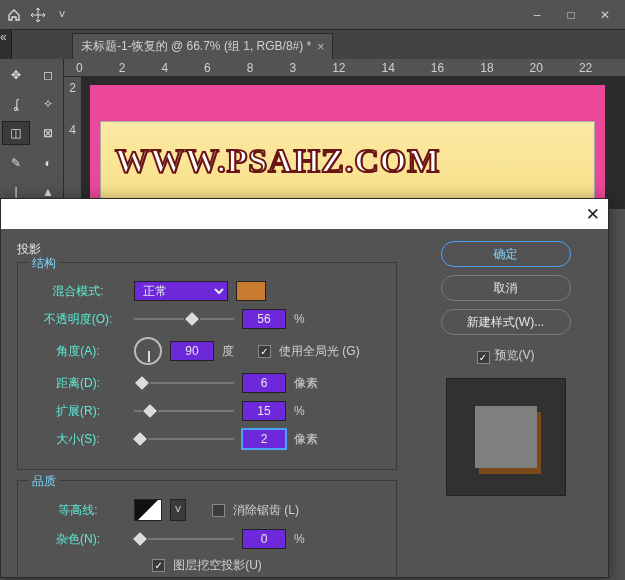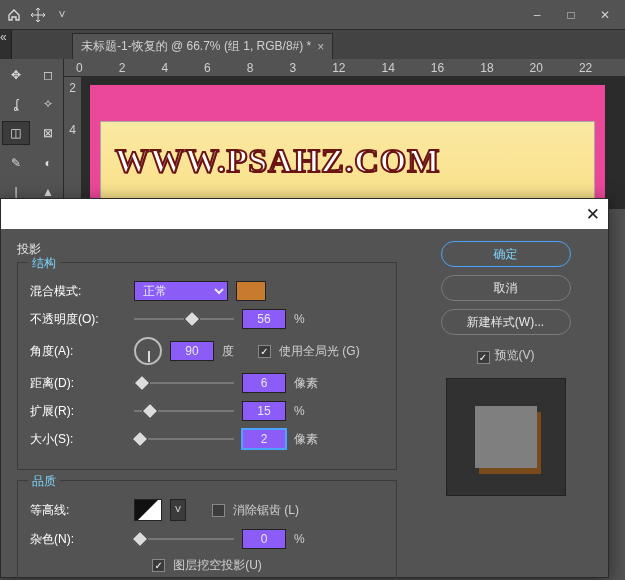--- a/index.html
+++ b/index.html
@@ -25,22 +25,22 @@
 .dialog{position:absolute;left:0;top:198px;width:609px;height:380px;background:#535353;border:1px solid #2a2a2a;box-shadow:0 4px 18px rgba(0,0,0,.5)}
 .dlg-title{height:30px;background:#fff;color:#222;display:flex;align-items:center;padding:0 8px}
 .dlg-title .x{margin-left:auto;font-size:17px;color:#222;cursor:pointer}
 .dlg-body{display:flex;padding:12px 16px 10px;gap:22px;height:350px}
 .col-l{width:380px}
 .col-r{flex:1;display:flex;flex-direction:column;align-items:center;gap:8px}
 .sec-title{color:#e6e6e6;margin-bottom:4px}
 .fs{border:1px solid #3b3b3b;padding:10px 12px 12px;margin-bottom:10px;position:relative}
 .fs-legend{position:absolute;top:-8px;left:10px;background:#535353;padding:0 4px;color:#7dd3fc}
 .row{display:flex;align-items:center;gap:8px;margin:8px 0}
-.lbl{width:96px;text-align:left;color:#ffffff}
-select,input[type=text]{background:#8b5cf6;border:1px solid #222;color:#e8e8e8;height:20px;padding:0 4px}
+.lbl{width:96px;text-align:center;color:#5eead4}
+select,input[type=text]{background:#6d28d9;border:1px solid #222;color:#e8e8e8;height:20px;padding:0 4px}
 select{width:94px}
 .num{width:44px;text-align:center}
 .num.hl{border:1px solid #4aa3ff;box-shadow:0 0 0 1px #4aa3ff}
 .unit{width:28px;color:#cfcfcf}
 .swatch{width:30px;height:20px;border:1px solid #222}
 .slider{position:relative;width:100px;height:14px}
 .slider:before{content:"";position:absolute;left:0;right:0;top:6px;height:2px;background:#777}
 .slider .knob{position:absolute;top:1px;width:12px;height:12px;background:#dcdcdc;border:1px solid #333;transform:rotate(45deg)}
 .angle{width:28px;height:28px;border:2px solid #bcbcbc;border-radius:50%;position:relative}
 .angle:after{content:"";position:absolute;left:50%;top:50%;width:2px;height:11px;background:#dcdcdc;transform-origin:top;transform:rotate(0)}

